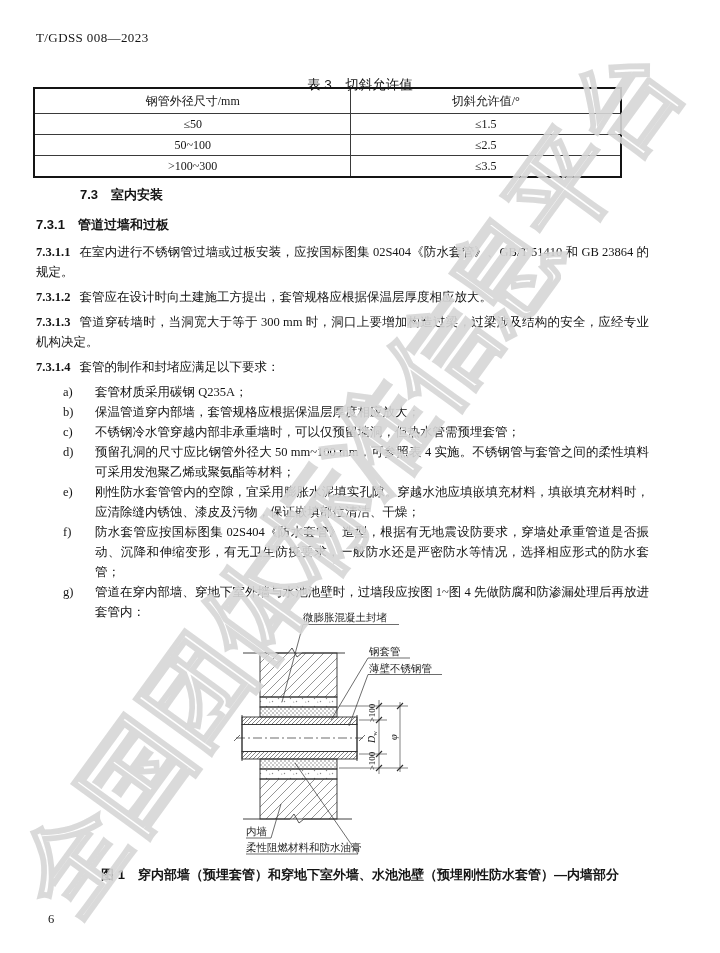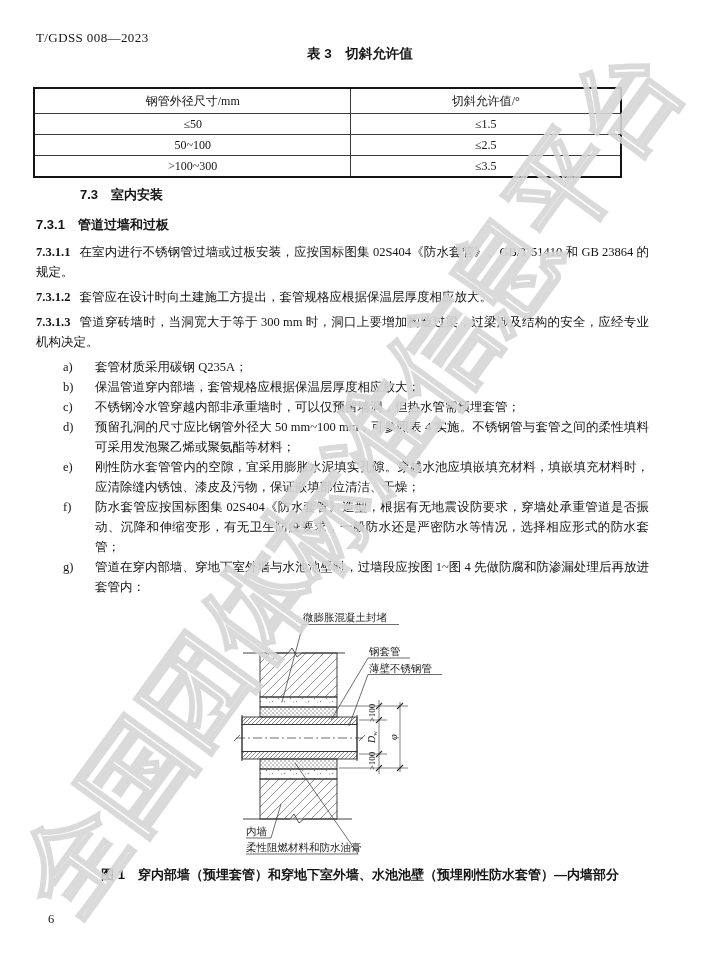--- a/index.html
+++ b/index.html
@@ -10,21 +10,21 @@
   
   .watermark{
     position:absolute;left:-170px;top:398px;width:1040px;height:164px;line-height:164px;
     text-align:center;transform:rotate(-54deg);font-size:104px;font-weight:bold;
     white-space:nowrap;color:transparent;-webkit-text-stroke:2.5px #d7d7d7;
     font-family:"Liberation Sans",sans-serif;z-index:6;pointer-events:none;opacity:.9;
   }
   
   .doc-code{position:absolute;left:36px;top:30px;font-size:13px;letter-spacing:.4px;z-index:2;}
   .table-title{
-    position:absolute;left:0;top:45px;width:720px;text-align:center;font-weight:bold;
+    position:absolute;left:0;top:76px;width:720px;text-align:center;font-weight:normal;
     font-size:13.5px;font-family:"Liberation Sans",sans-serif;z-index:2;
   }
   
   table.t3{
     position:absolute;left:33px;top:87px;width:589px;border-collapse:collapse;
     table-layout:fixed;font-size:12px;text-align:center;z-index:2;border:2px solid #141414;
   }
   table.t3 th,table.t3 td{border:1px solid #3a3a3a;font-weight:normal;padding:0;vertical-align:middle;}
   table.t3 th{height:24px;}
   table.t3 td{height:20px;}
@@ -100,20 +100,23 @@
 
     <p class="clause">
       <span class="cnum">7.3.1.1</span><span>在室内进行不锈钢管过墙或过板安装，应按国标图集 02S404《防水套管》、GB/T 51410 和 GB 23864 的规定。</span>
     </p>
     <p class="clause">
       <span class="cnum">7.3.1.2</span><span>套管应在设计时向土建施工方提出，套管规格应根据保温层厚度相应放大。</span>
     </p>
     <p class="clause">
       <span class="cnum">7.3.1.3</span><span>管道穿砖墙时，当洞宽大于等于 300 mm 时，洞口上要增加构造过梁，过梁涉及结构的安全，应经专业机构决定。</span>
     </p>
+    <p class="clause">
+      <span class="cnum">7.3.1.4</span><span>套管的制作和封堵应满足以下要求：</span>
+    </p>
 
     <div class="li">
       <span class="lab">a)</span><span>套管材质采用碳钢 Q235A；</span>
     </div>
     <div class="li">
       <span class="lab">b)</span><span>保温管道穿内部墙，套管规格应根据保温层厚度相应放大；</span>
     </div>
     <div class="li">
       <span class="lab">c)</span><span>不锈钢冷水管穿越内部非承重墙时，可以仅预留墙洞，但热水管需预埋套管；</span>
     </div>

